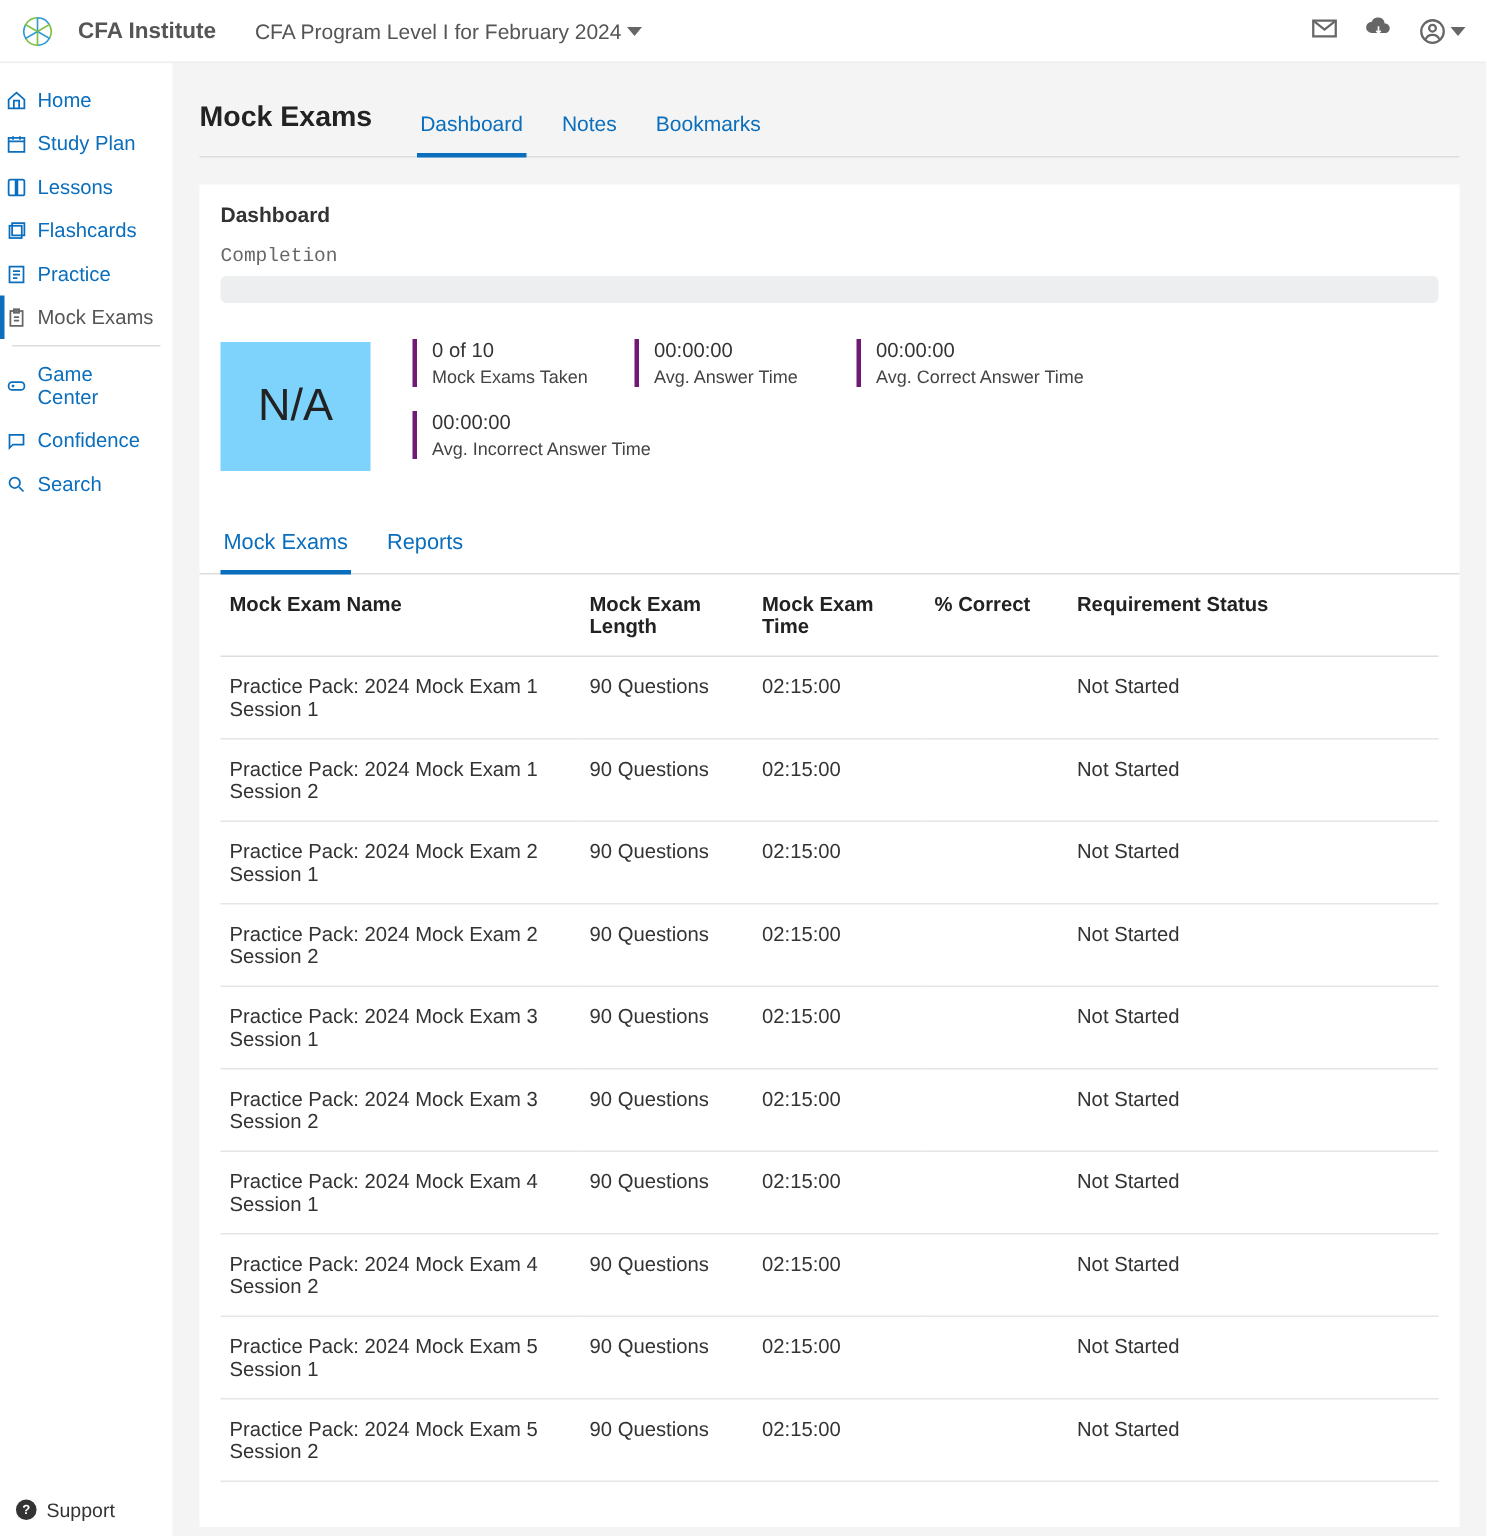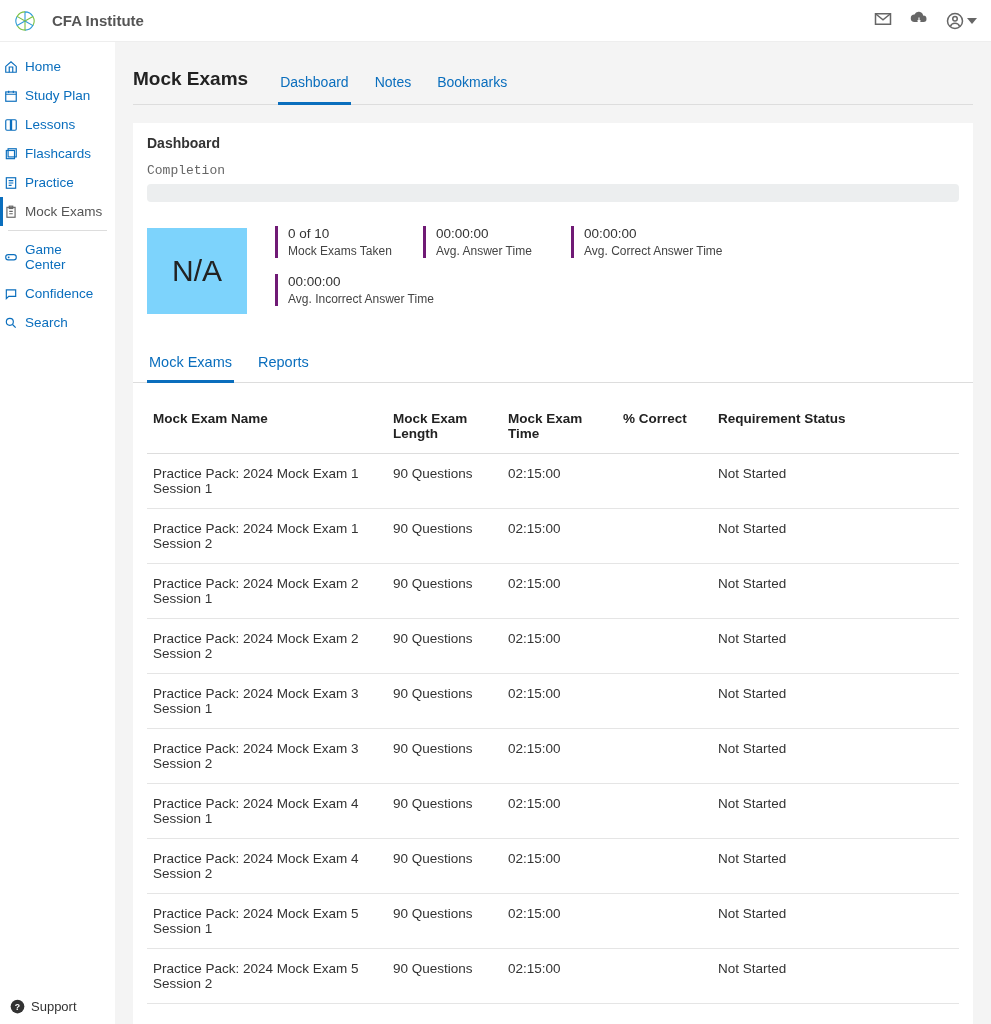--- a/index.html
+++ b/index.html
@@ -167,21 +167,21 @@
     color: #0a6ebd;
     font-size: 14.5px;
     padding: 8px 2px 10px 2px;
     cursor: pointer;
     border-bottom: 3px solid transparent;
     margin-bottom: -1px;
   }
   .sub-tab.active { border-bottom: 3px solid #0a6ebd; }
   table {
     width: calc(100% - 28px);
-    margin: 16px 14px;
+    margin: 0 14px;
     border-collapse: collapse;
   }
   th {
     text-align: left;
     font-weight: 700;
     font-size: 13.5px;
     color: #222;
     padding: 12px 6px 12px 6px;
     border-bottom: 1px solid #ddd;
     vertical-align: top;
@@ -232,20 +232,24 @@
       <g fill="none" stroke-width="1.2">
         <path d="M12,12 L12,2 A10,10 0 0,1 20.6,7" stroke="#2e9bd6"></path>
         <path d="M12,12 L20.6,7 A10,10 0 0,1 20.6,17" stroke="#7bc143"></path>
         <path d="M12,12 L20.6,17 A10,10 0 0,1 12,22" stroke="#2e9bd6"></path>
         <path d="M12,12 L12,22 A10,10 0 0,1 3.4,17" stroke="#7bc143"></path>
         <path d="M12,12 L3.4,17 A10,10 0 0,1 3.4,7" stroke="#2e9bd6"></path>
         <path d="M12,12 L3.4,7 A10,10 0 0,1 12,2" stroke="#7bc143"></path>
       </g>
     </svg>
     <span class="logo-text">CFA Institute</span>
+  </div>
+  <div class="program-selector">
+    <span>CFA Program Level I for February 2024</span>
+    <span class="caret-down"></span>
   </div>
   <div class="top-icons">
     <span class="icon">
       <svg width="18" height="18" viewBox="0 0 24 24" fill="#666">
           <path d="M2 5h20v14H2z" fill="none" stroke="#666" stroke-width="2"></path>
           <path d="M2 5l10 8 10-8" fill="none" stroke="#666" stroke-width="2"></path>
         </svg>
     </span>
     <span class="icon">
       <svg width="18" height="18" viewBox="0 0 24 24" fill="#666">

